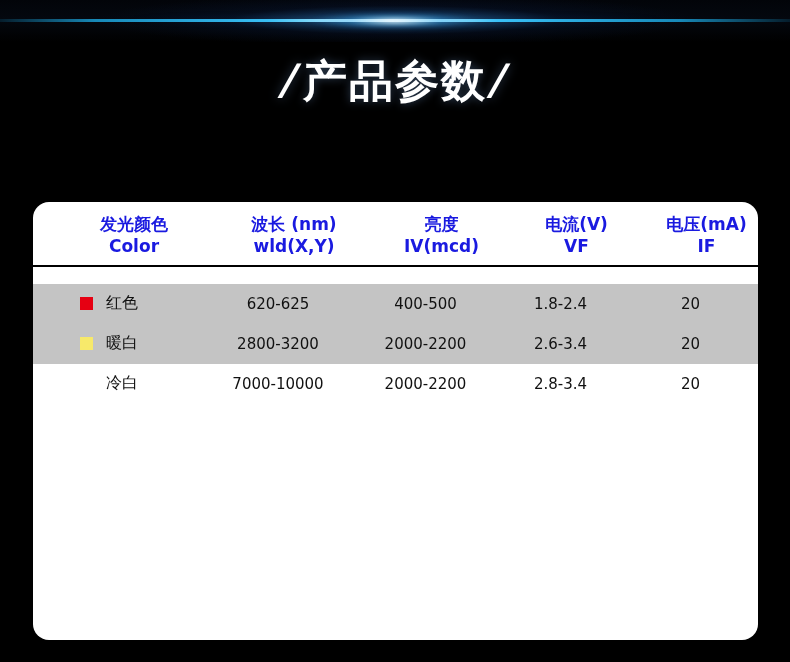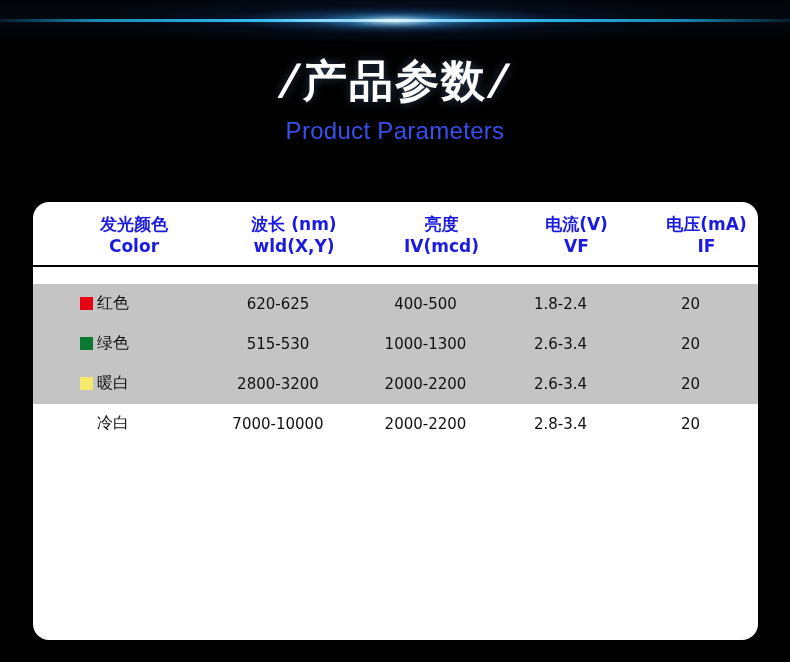--- a/index.html
+++ b/index.html
@@ -98,21 +98,21 @@
   .tbl tbody tr.datarow td {
     font-size:15px; color:#111; text-align:center; vertical-align:middle;
     font-family:"DejaVu Sans","Liberation Sans",sans-serif;
     height:40px;
   }
   tr.datarow.shaded td { background:#c4c4c4; }
 
   .color-cell { text-align:center !important; }
   .color-inner {
     display:inline-flex; align-items:center; justify-content:flex-start;
-    gap:4px; min-width:76px;
+    gap:13px; min-width:76px;
   }
   .swatch {
     display:inline-block; width:13px; height:13px; flex:0 0 13px;
   }
   .swatch.blank { background:transparent; }
   .color-name { font-size:16px; color:#111; }
 
   
   col.c1 { width: 170px; }
   col.c2 { width: 150px; }
@@ -128,21 +128,20 @@
   <div class="banner">
     <div class="banner-glow2"></div>
     <div class="banner-line"></div>
     <div class="banner-glow"></div>
   </div>
 
   <div class="title-wrap">
     <div class="title-main">
       <span class="slash">/</span><span>产品参数</span><span class="slash">/</span>
     </div>
-    <div class="title-sub">Product Parameters</div>
   </div>
 
   <div class="card">
     <table class="tbl">
       <colgroup>
         <col class="c1">
           <col class="c2">
           <col class="c3">
           <col class="c4">
           <col class="c5">
@@ -185,30 +184,20 @@
                 <span class="swatch" style="background: rgb(230, 0, 18);"></span>
                 <span class="color-name">红色</span>
               </span></td>
             <td>620-625</td>
             <td>400-500</td>
             <td>1.8-2.4</td>
             <td>20</td>
           </tr>
           <tr class="datarow shaded">
             <td class="color-cell"><span class="color-inner">
-                <span class="swatch" style="background: rgb(10, 122, 51);"></span>
-                <span class="color-name">绿色</span>
-              </span></td>
-            <td>515-530</td>
-            <td>1000-1300</td>
-            <td>2.6-3.4</td>
-            <td>20</td>
-          </tr>
-          <tr class="datarow shaded">
-            <td class="color-cell"><span class="color-inner">
                 <span class="swatch" style="background: rgb(247, 233, 106);"></span>
                 <span class="color-name">暖白</span>
               </span></td>
             <td>2800-3200</td>
             <td>2000-2200</td>
             <td>2.6-3.4</td>
             <td>20</td>
           </tr>
           <tr class="datarow">
             <td class="color-cell"><span class="color-inner">

